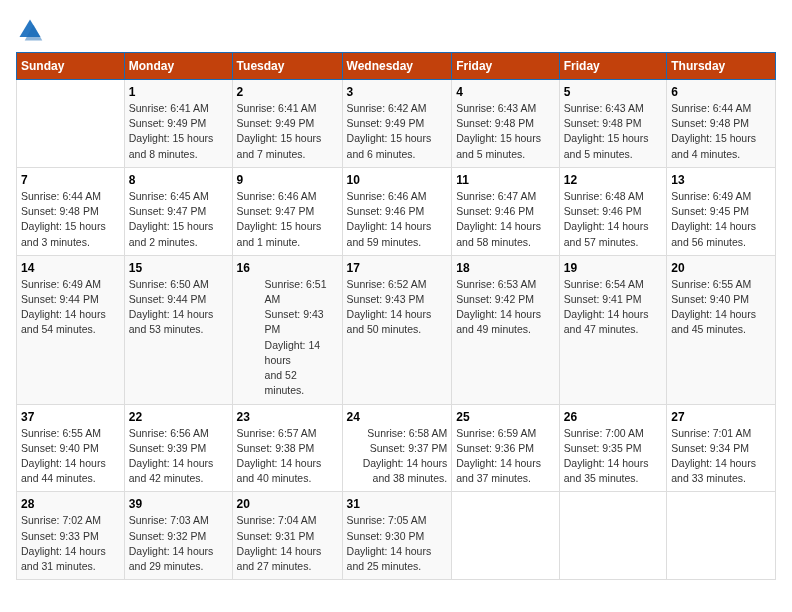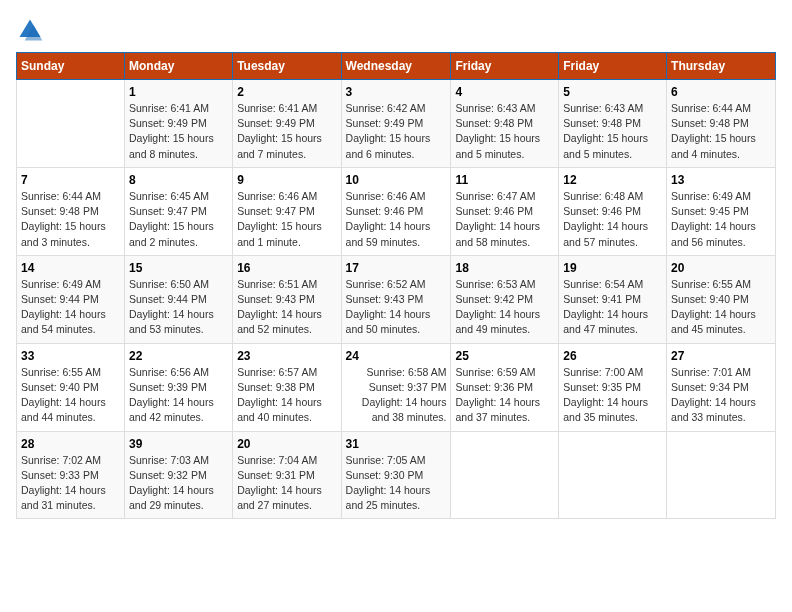--- a/index.html
+++ b/index.html
@@ -235,21 +235,21 @@
         </td>
         <td>
           <span class="day-num">15</span>
           <div class="cell-info" style="white-space: pre-line;">Sunrise: 6:50 AM
 Sunset: 9:44 PM
 Daylight: 14 hours
 and 53 minutes.</div>
         </td>
         <td>
           <span class="day-num">16</span>
-          <div class="cell-info" style="white-space: pre-line;">Sunrise: 6:51 AM
+          <div class="cell-info" style="white-space: pre-line; margin-left: 28px;">Sunrise: 6:51 AM
 Sunset: 9:43 PM
 Daylight: 14 hours
 and 52 minutes.</div>
         </td>
         <td>
           <span class="day-num">17</span>
           <div class="cell-info" style="white-space: pre-line;">Sunrise: 6:52 AM
 Sunset: 9:43 PM
 Daylight: 14 hours
 and 50 minutes.</div>
@@ -271,21 +271,21 @@
         <td>
           <span class="day-num">20</span>
           <div class="cell-info" style="white-space: pre-line;">Sunrise: 6:55 AM
 Sunset: 9:40 PM
 Daylight: 14 hours
 and 45 minutes.</div>
         </td>
       </tr>
       <tr>
         <td>
-          <span class="day-num">33</span>
+          <span class="day-num">37</span>
           <div class="cell-info" style="white-space: pre-line;">Sunrise: 6:55 AM
 Sunset: 9:40 PM
 Daylight: 14 hours
 and 44 minutes.</div>
         </td>
         <td>
           <span class="day-num">22</span>
           <div class="cell-info" style="white-space: pre-line;">Sunrise: 6:56 AM
 Sunset: 9:39 PM
 Daylight: 14 hours

